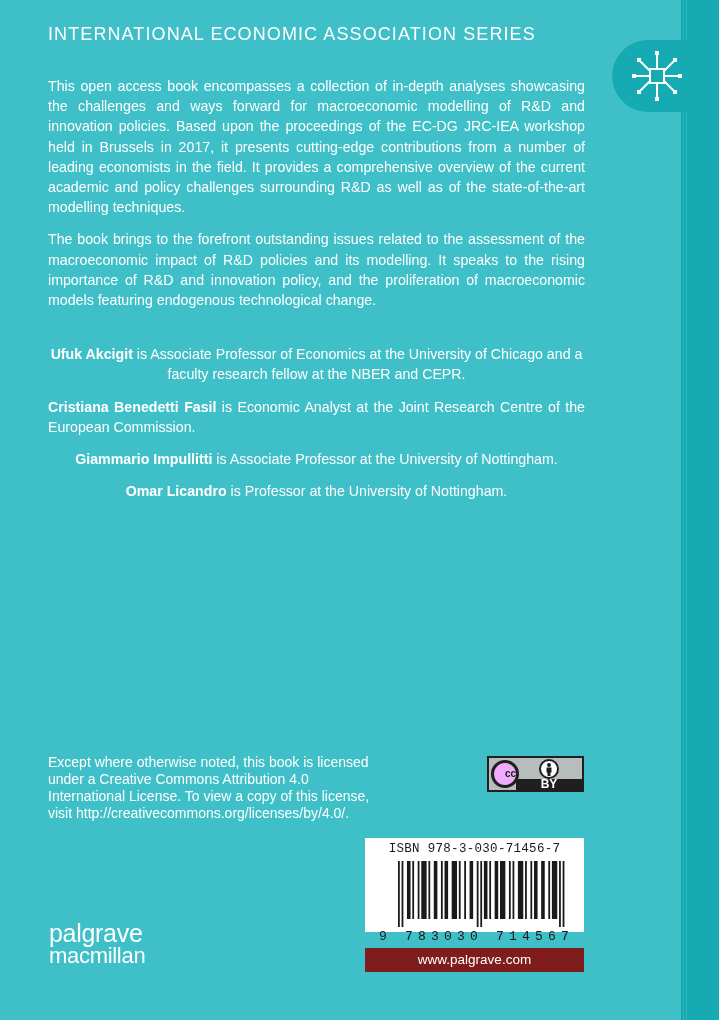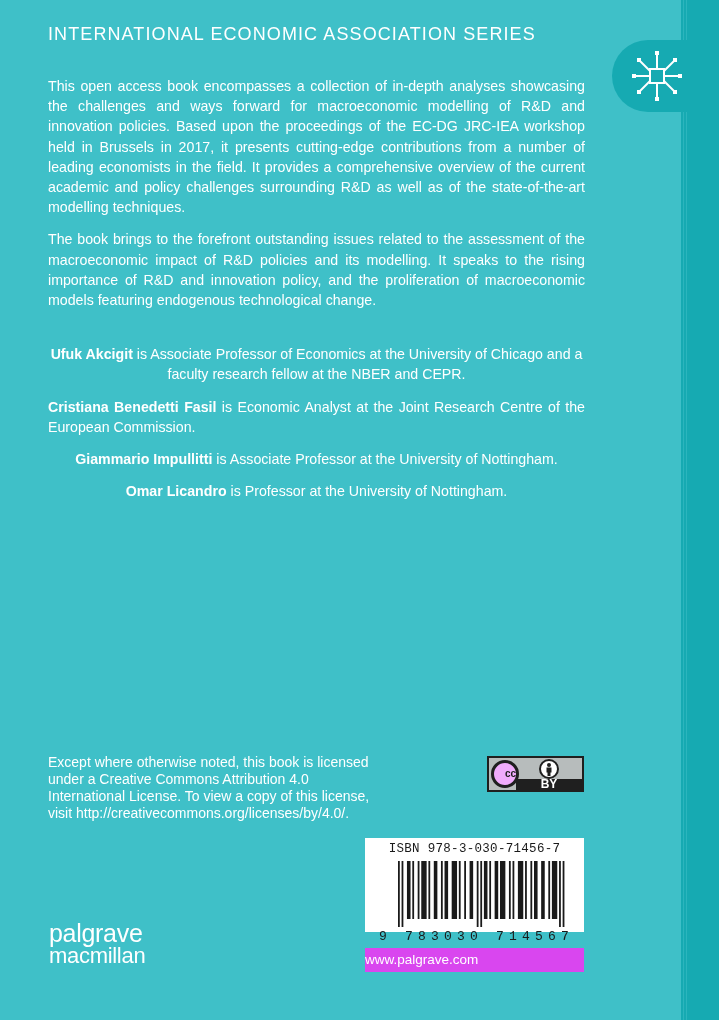--- a/index.html
+++ b/index.html
@@ -69,21 +69,21 @@
     .bars {
       position: absolute; top: 23px; left: 33px; width: 170px; height: 66px;
     }
     .barcode-digits {
       position: absolute; top: 91px; left: 14px; width: 190px;
       font-family: "Liberation Mono", monospace; font-size: 13px; color: #1a1a1a;
       letter-spacing: 5.2px; white-space: pre;
     }
     .url-bar {
       position: absolute; top: 948px; left: 365px; width: 219px; height: 24px;
-      background: #d946ef; color: #ffffff; text-align: left;
+      background: #7f1d1d; color: #ffffff; text-align: center;
       font-size: 13.5px; line-height: 24px;
     }
     .publisher {
       position: absolute; top: 921px; left: 49px;
       font-size: 25px; line-height: 24px; color: #ffffff; letter-spacing: -0.3px;
     }
     .publisher .l2 { font-size: 22px; line-height: 22px; display: block; }
   </style>
 </head>
 <body>

